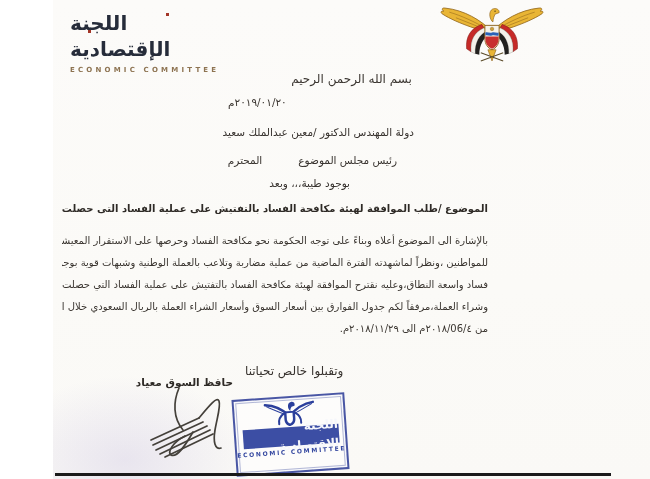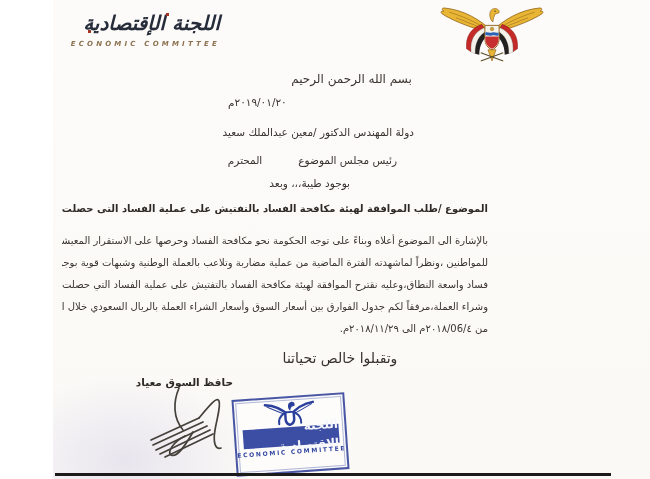--- a/index.html
+++ b/index.html
@@ -11,21 +11,21 @@
   .scan-area {
     position:absolute; left:53px; top:0; right:0; bottom:0;
     background:
       radial-gradient(ellipse 180px 120px at 12% 96%, rgba(186,176,218,0.28), rgba(186,176,218,0) 70%),
       linear-gradient(180deg, #fcfbf9 0%, #fbfaf7 60%, #faf9f6 100%);
   }
   .abs { position:absolute; }
   .ar { direction:rtl; unicode-bidi:plaintext; }
 
   
-  .logo { left:70px; top:10px; width:150px; text-align:right;font-style:italic; }
+  .logo { left:70px; top:10px; width:150px; text-align:left; }
   .logo-ar {
     font-size:20px; font-weight:bold; color:#262c3a; letter-spacing:0.5px;
     line-height:26px; direction:rtl;
   }
   .logo-en {
     margin-top:4px; font-size:7px; font-weight:bold; color:#8d7351;
     letter-spacing:3.2px; white-space:nowrap;
   }
   .logo-accent { position:absolute; width:3px; height:3px; background:#a33527; }
 
@@ -46,21 +46,21 @@
     text-decoration:underline; text-underline-offset:3px; white-space:nowrap; overflow:hidden;
     color:#2e2a26;
   }
   .body-block { top:230px; left:62px; width:426px; }
   .body-line {
     direction:rtl; text-align:justify; text-align-last:justify;
     font-size:10px; line-height:22px; white-space:nowrap; overflow:hidden; color:#3a3530;
   }
   .body-line.last { text-align-last:right; padding-left:14px; }
 
-  .closing { top:350px; left:245px; width:190px; text-align:center; font-size:14px; white-space:nowrap; }
+  .closing { top:364px; left:245px; width:190px; text-align:left; font-size:12px; white-space:nowrap; }
 
   .sig-name { top:376px; right:417px; font-size:10.5px; font-weight:bold; white-space:nowrap; color:#2e2a26; }
   .sig-scribble { left:133px; top:384px; width:100px; height:62px; }
   .sig-title-1 { top:437px; right:420px; font-size:10.5px; font-weight:bold; white-space:nowrap; color:#2e2a26; }
   .sig-title-2 { top:479px; right:440px; font-size:10.5px; font-weight:bold; white-space:nowrap; color:#2e2a26; }
 
   
   .stamp {
     left:234px; top:396px; width:113px; height:77px;
     border:2.5px solid rgba(41,56,148,0.85);

